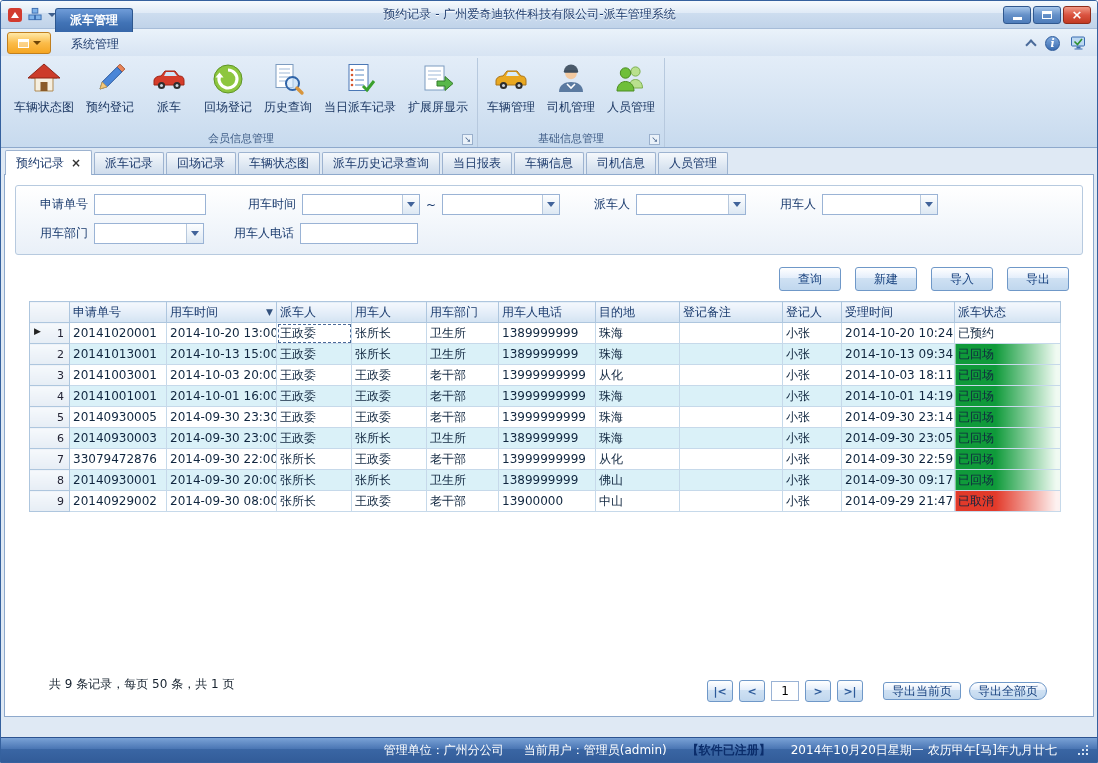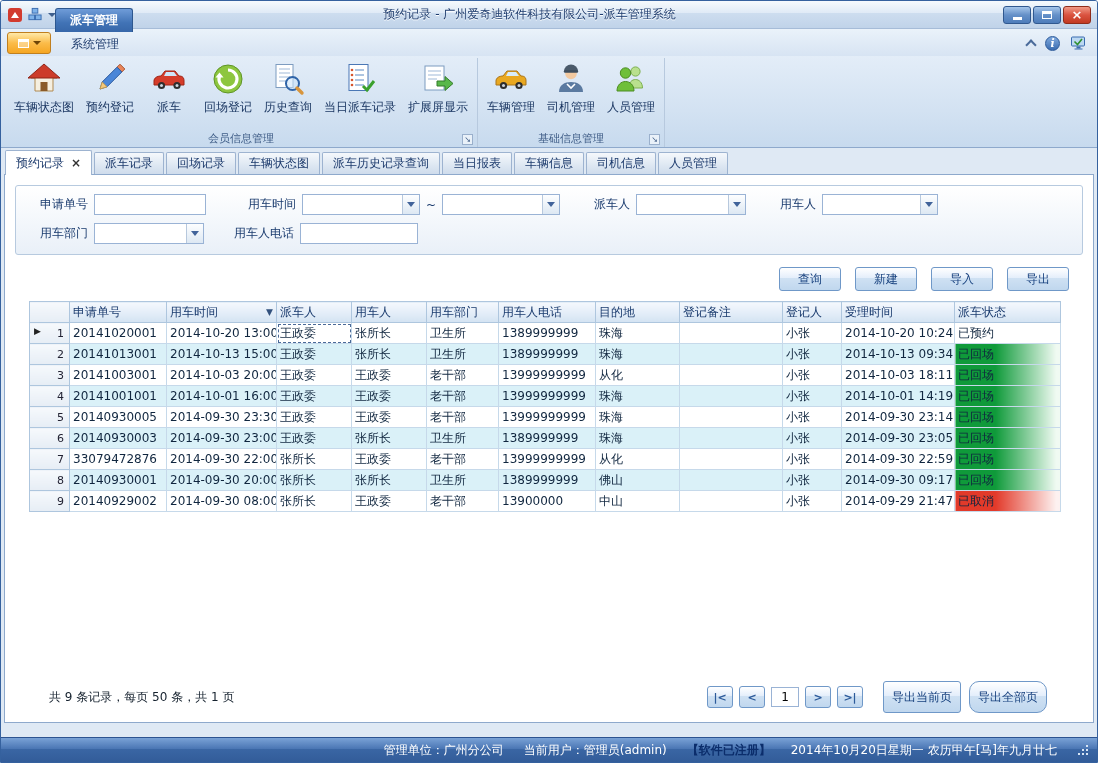--- a/index.html
+++ b/index.html
@@ -67,21 +67,21 @@
   
   .doc-tabstrip { height:26px; flex:0 0 26px; display:flex; align-items:flex-end; gap:2px;
     padding:2px 0 0 4px; background:#dfe9f4; }
   .dtab { height:22px; padding:0 10px; display:flex; align-items:center; gap:7px; color:#1d3b6d;
     background:linear-gradient(#f5f8fc,#dde7f2 60%,#cfdcec); border:1px solid #9db3d0; border-bottom:none;
     border-radius:2px 2px 0 0; white-space:nowrap; }
   .dtab.active { background:#fff; height:25px; margin-bottom:-1px; position:relative; z-index:3; }
   .tab-close { color:#333; font-weight:bold; font-size:12px; line-height:1; }
 
   
-  .workspace { flex:1; display:flex; padding:0 3px 14px; background:#dfe9f4; }
+  .workspace { flex:1; display:flex; padding:0 3px 20px; background:#dfe9f4; }
   .content-panel { flex:1; background:#fff; border:1px solid #8ea9cc; display:flex; flex-direction:column;
     position:relative; z-index:2; }
 
   .search-box { margin:10px 10px 0; border:1px solid #b7cadf; border-radius:3px;
     background:linear-gradient(#ffffff,#e9f0f8); padding:8px 10px 10px; display:flex;
     flex-direction:column; gap:8px; }
   .f-row { display:flex; align-items:center; }
   .f-label { color:#1a3b6e; text-align:right; margin-right:6px; white-space:nowrap; }
   .w50{width:50px}.w62{width:62px}.w72{width:72px}
   .w110{width:110px}.w112{width:112px}.w116{width:116px}.w118{width:118px}
@@ -111,27 +111,27 @@
     text-align:right; padding-right:5px; position:relative; }
   .rh-arrow { position:absolute; left:4px; top:3px; font-size:9px; color:#222; }
   .rh-num { font-size:11px; color:#223; }
   .grid tbody tr:nth-child(even) td:not(.rowhead) { background:#daf1f8; }
   .th-flex { display:flex; align-items:center; }
   .th-flex span:first-child { flex:1; }
   .sort-caret { font-size:9px; color:#33527e; }
   .status-cell { text-align:right; padding-right:5px; color:#15212e; }
   .focused { outline:1px dashed #4a6a98; outline-offset:-2px; }
 
-  .pager-row { height:40px; flex:0 0 40px; display:flex; align-items:center; padding:0 46px 10px 44px;margin-top:46px; }
+  .pager-row { height:40px; flex:0 0 40px; display:flex; padding:0 46px 10px 44px;margin-top:46px; }
   .pager-summary { color:#15212e; }
   .pager-controls { margin-left:auto; display:flex; align-items:center; gap:6px; }
   .nav-btn { width:26px; height:22px; min-width:26px; padding:0; font-size:11px; font-weight:bold;
     color:#2c5a9a; }
   .page-input { width:28px; height:20px; border:1px solid #9ab3d5; text-align:center; font:inherit; }
-  .export-btn { height:32px; min-width:70px; margin-left:14px; }
+  .export-btn { height:18px; min-width:70px; margin-left:14px; }
   .export-btn + .export-btn { margin-left:2px;border-radius:10px; }
 
   
   .statusbar { height:25px; flex:0 0 25px; display:flex; align-items:center; gap:18px; padding:0 8px;
     color:#fff; border-top:1px solid #2c5390;
     background:linear-gradient(#7aa2d6,#4a76b4 45%,#3a66a4 46%,#325c99); }
   .sb-right { margin-left:auto; display:flex; align-items:center; gap:20px; }
   .sb-registered { color:#0b2d6b; font-weight:bold; }
   .sb-grip { width:12px; height:12px; position:relative; }
   .sb-grip::before { content:""; position:absolute; right:1px; bottom:1px; width:2px; height:2px;

